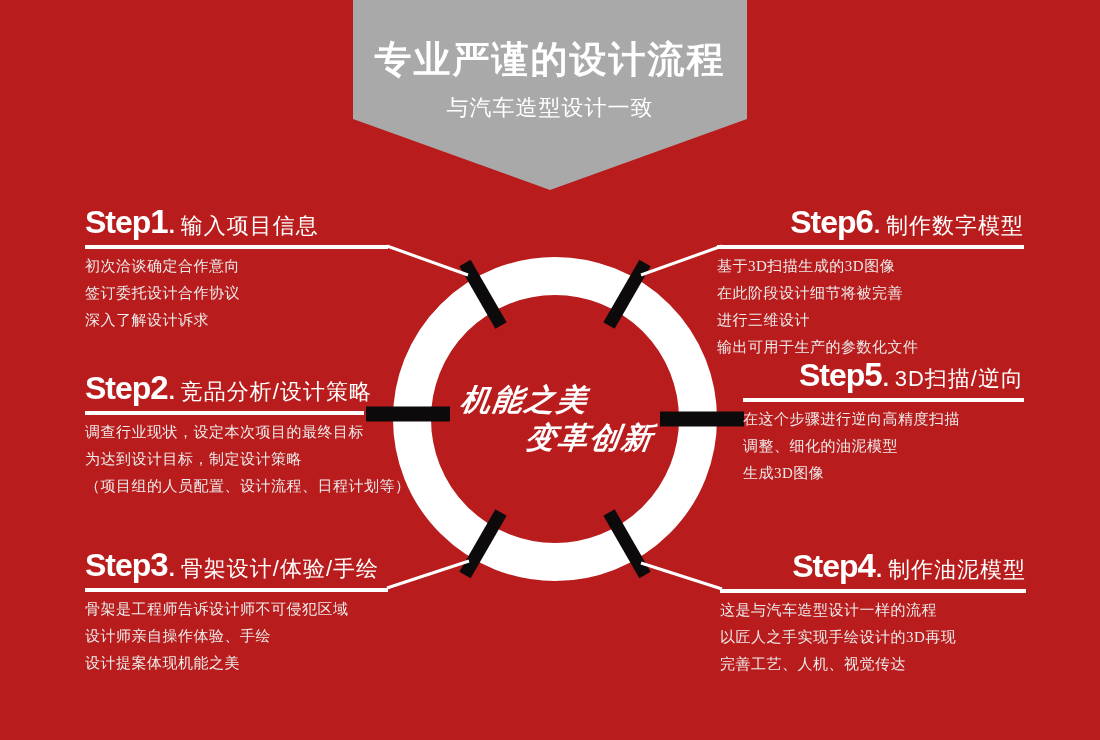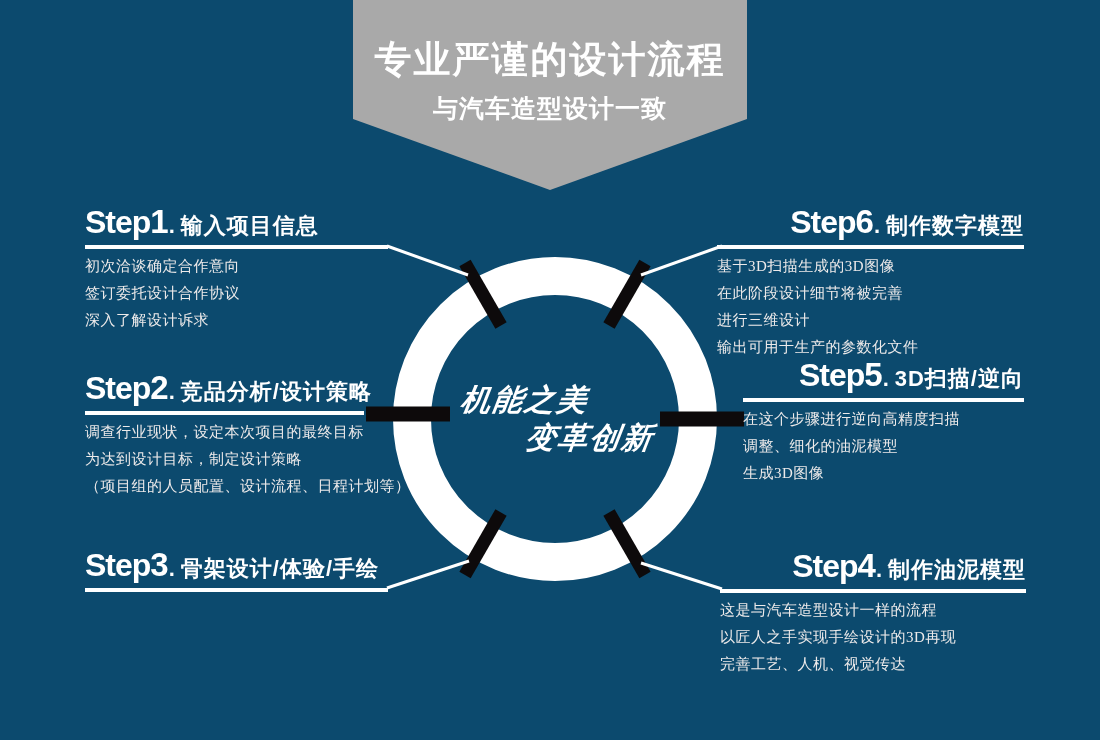--- a/index.html
+++ b/index.html
@@ -1,49 +1,49 @@
 <!DOCTYPE html>
 <html><head>
 <meta charset="utf-8">
 <style>
   html,body{margin:0;padding:0;background:#0d0a0b;}
   .stage{
     position:relative;width:1100px;height:740px;overflow:hidden;
-    background:#0c4a6e;
+    background:#b91c1c;
     font-family:"Liberation Sans","DejaVu Sans",sans-serif;
   }
   .art{position:absolute;left:0;top:0;}
   
   .banner-title{
     position:absolute;left:353px;top:40px;width:394px;height:40px;line-height:40px;
     text-align:center;color:#ffffff;font-size:37px;font-weight:bold;letter-spacing:2px;
     white-space:nowrap;
   }
   .banner-subtitle{
     position:absolute;left:353px;top:94px;width:394px;height:28px;line-height:28px;
-    text-align:center;color:#ffffff;font-size:25px;font-weight:bold;letter-spacing:1px;
+    text-align:center;color:#ffffff;font-size:22px;font-weight:normal;letter-spacing:1px;
     white-space:nowrap;
   }
   
   .slogan{
     position:absolute;color:#ffffff;font-weight:bold;font-size:30px;line-height:32px;
     font-style:italic;transform:skewX(-8deg);white-space:nowrap;letter-spacing:2px;
   }
   .slogan.l1{left:461px;top:384px;}
   .slogan.l2{left:526px;top:422px;}
   
   .step{position:absolute;}
   .step .step-title{
     height:38px;line-height:38px;margin-bottom:4px;white-space:nowrap;color:#ffffff;
   }
   .step.right .step-title{text-align:right;}
   .step .en{font-size:32px;font-weight:bold;letter-spacing:-1px;}
   .step .num{font-size:33px;font-weight:bold;}
   .step .dot{font-size:22px;font-weight:bold;margin-right:6px;}
-  .step .cn{font-size:22px;font-weight:bold;letter-spacing:1px;}
+  .step .cn{font-size:22px;font-weight:normal;letter-spacing:1px;}
   .step .rule{height:4px;background:#ffffff;}
   .step .lines{margin-top:4px;}
   .step .bodyline{
     font-family:"Liberation Serif","DejaVu Serif",serif;
     font-size:15px;line-height:27px;color:#edeaea;letter-spacing:0.5px;white-space:nowrap;
   }
   .step.right .bodyline{text-align:left;}
 </style>
 </head>
 <body>
@@ -100,20 +100,25 @@
       <div class="bodyline">为达到设计目标，制定设计策略</div>
       <div class="bodyline">（项目组的人员配置、设计流程、日程计划等）</div>
     </div>
   </div>
 
   <div class="step left" style="top:546px;left:85px;width:303px">
     <div class="step-title">
       <span class="en">Step</span><span class="num">3</span><span class="dot">.</span><span class="cn">骨架设计/体验/手绘</span>
     </div>
     <div class="rule"></div>
+    <div class="lines">
+      <div class="bodyline">骨架是工程师告诉设计师不可侵犯区域</div>
+      <div class="bodyline">设计师亲自操作体验、手绘</div>
+      <div class="bodyline">设计提案体现机能之美</div>
+    </div>
   </div>
 
   <div class="step right" style="top:203px;left:717px;width:307px">
     <div class="step-title">
       <span class="en">Step</span><span class="num">6</span><span class="dot">.</span><span class="cn">制作数字模型</span>
     </div>
     <div class="rule"></div>
     <div class="lines">
       <div class="bodyline">基于3D扫描生成的3D图像</div>
       <div class="bodyline">在此阶段设计细节将被完善</div>

